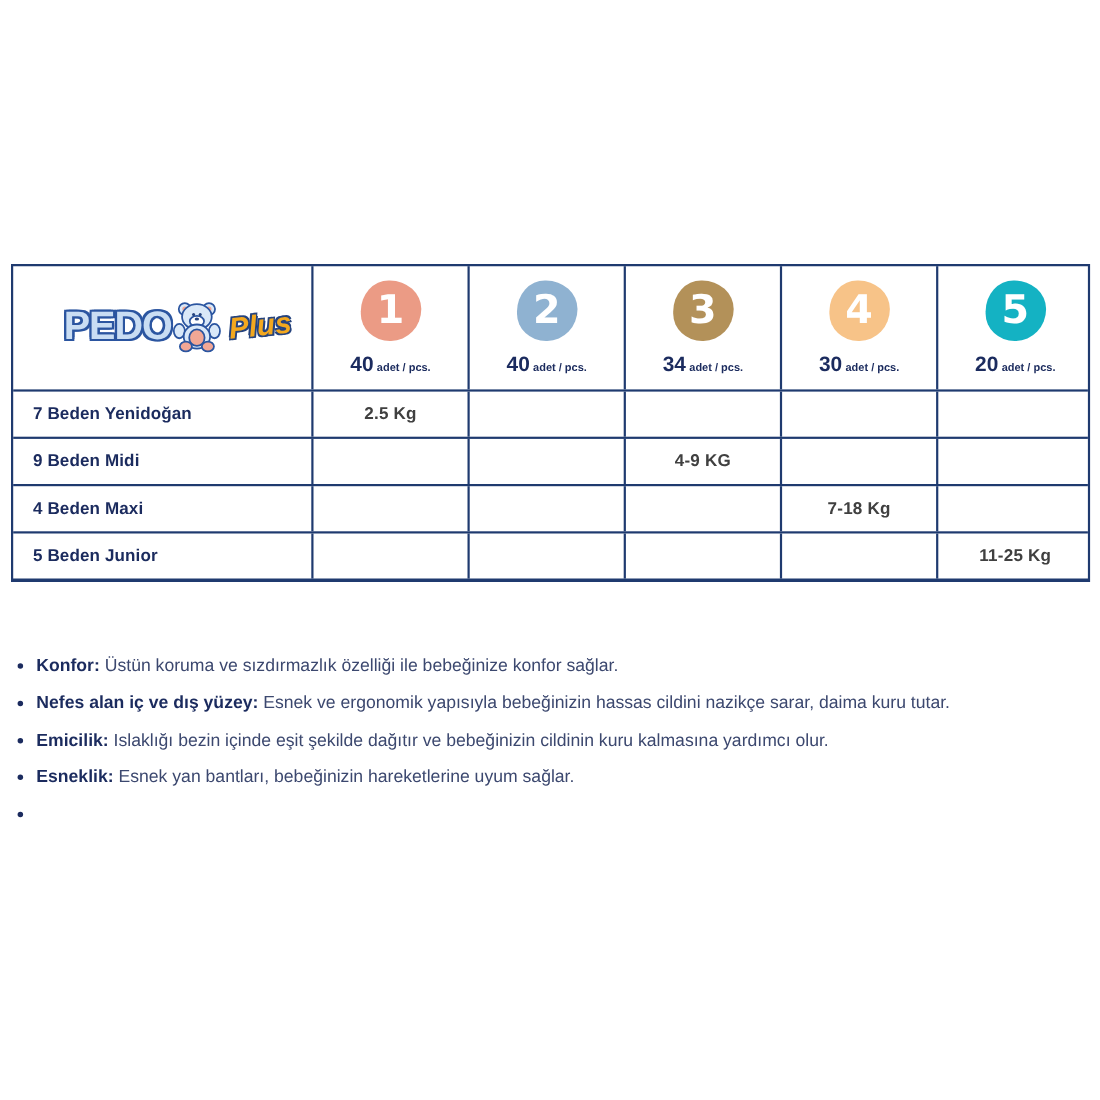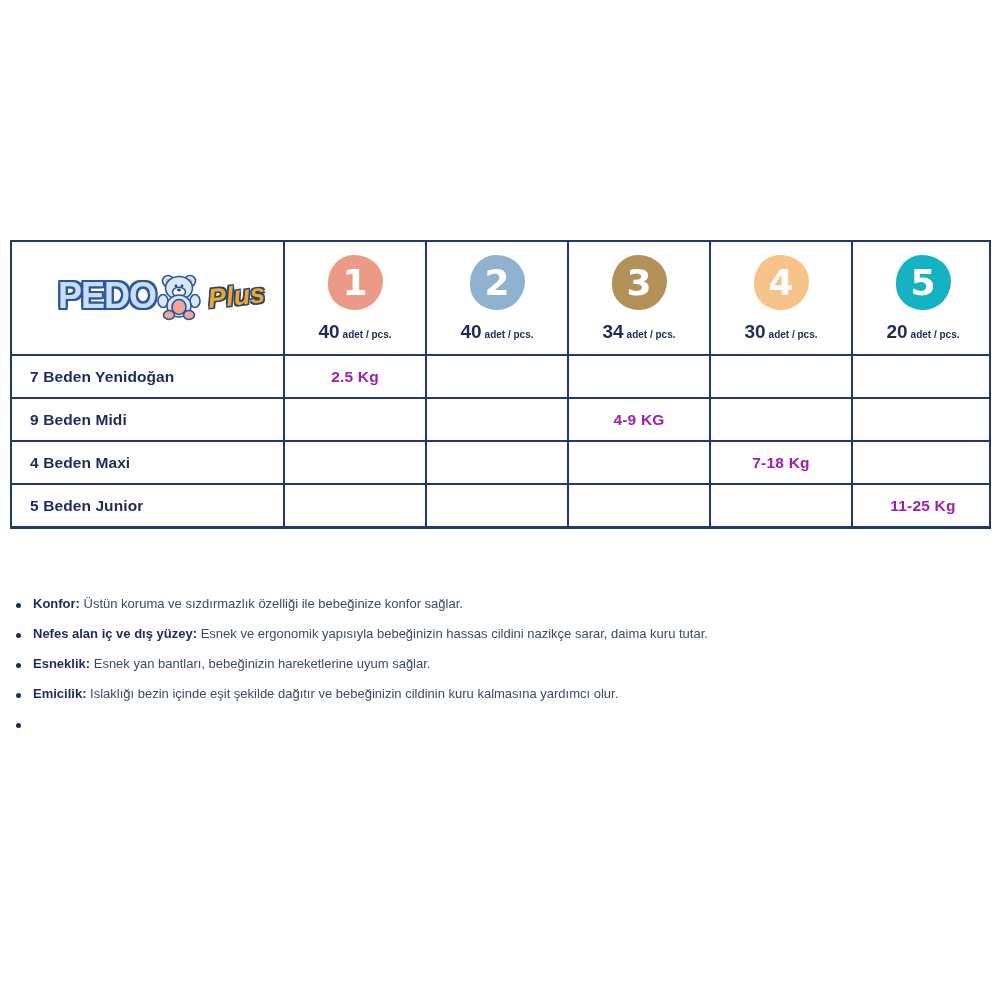--- a/index.html
+++ b/index.html
@@ -64,32 +64,32 @@
   }
   .count-line{color:#1B2B5E;white-space:nowrap;line-height:1;}
   .count-line .count{font-size:19px;font-weight:700;}
   .count-line .unit{font-size:10px;font-weight:700;margin-left:3px;}
 
   
   .row-label{
     color:#1B2B5E;font-size:15.5px;font-weight:700;letter-spacing:0.1px;
   }
   .weight{
-    color:#a21caf;font-size:15.5px;font-weight:700;letter-spacing:0.2px;
+    color:#404040;font-size:15.5px;font-weight:700;letter-spacing:0.2px;
   }
 
   
   .features{
     position:absolute;left:12px;top:596px;width:978px;
     margin:0;padding:0;list-style:none;
   }
   .features li{
     display:flex;align-items:flex-start;
     margin-bottom:13px;
-    font-size:13px;line-height:1.3;text-align:center;
+    font-size:16px;line-height:1.3;text-align:center;
   }
   .features .dot{
     width:5px;height:5px;border-radius:50%;background:#1B2B5E;
     margin:7px 12px 0 4px;flex:0 0 5px;
   }
   .features .feat-label{font-weight:700;color:#1B2B5E;}
   .features .feat-text{color:#3C486F;}
 </style>
 </head>
 <body>
@@ -213,24 +213,24 @@
   <li>
         <span class="dot"></span>
         <span><span class="feat-label">Konfor:</span><span class="feat-text"> Üstün koruma ve sızdırmazlık özelliği ile bebeğinize konfor sağlar.</span></span>
       </li>
       <li>
         <span class="dot"></span>
         <span><span class="feat-label">Nefes alan iç ve dış yüzey:</span><span class="feat-text"> Esnek ve ergonomik yapısıyla bebeğinizin hassas cildini nazikçe sarar, daima kuru tutar.</span></span>
       </li>
       <li>
         <span class="dot"></span>
+        <span><span class="feat-label">Emicilik:</span><span class="feat-text"> Islaklığı bezin içinde eşit şekilde dağıtır ve bebeğinizin cildinin kuru kalmasına yardımcı olur.</span></span>
+      </li>
+      <li>
+        <span class="dot"></span>
         <span><span class="feat-label">Esneklik:</span><span class="feat-text"> Esnek yan bantları, bebeğinizin hareketlerine uyum sağlar.</span></span>
       </li>
       <li>
         <span class="dot"></span>
-        <span><span class="feat-label">Emicilik:</span><span class="feat-text"> Islaklığı bezin içinde eşit şekilde dağıtır ve bebeğinizin cildinin kuru kalmasına yardımcı olur.</span></span>
-      </li>
-      <li>
-        <span class="dot"></span>
       </li>
     </ul>
 
 </div>
 
 </body></html>

